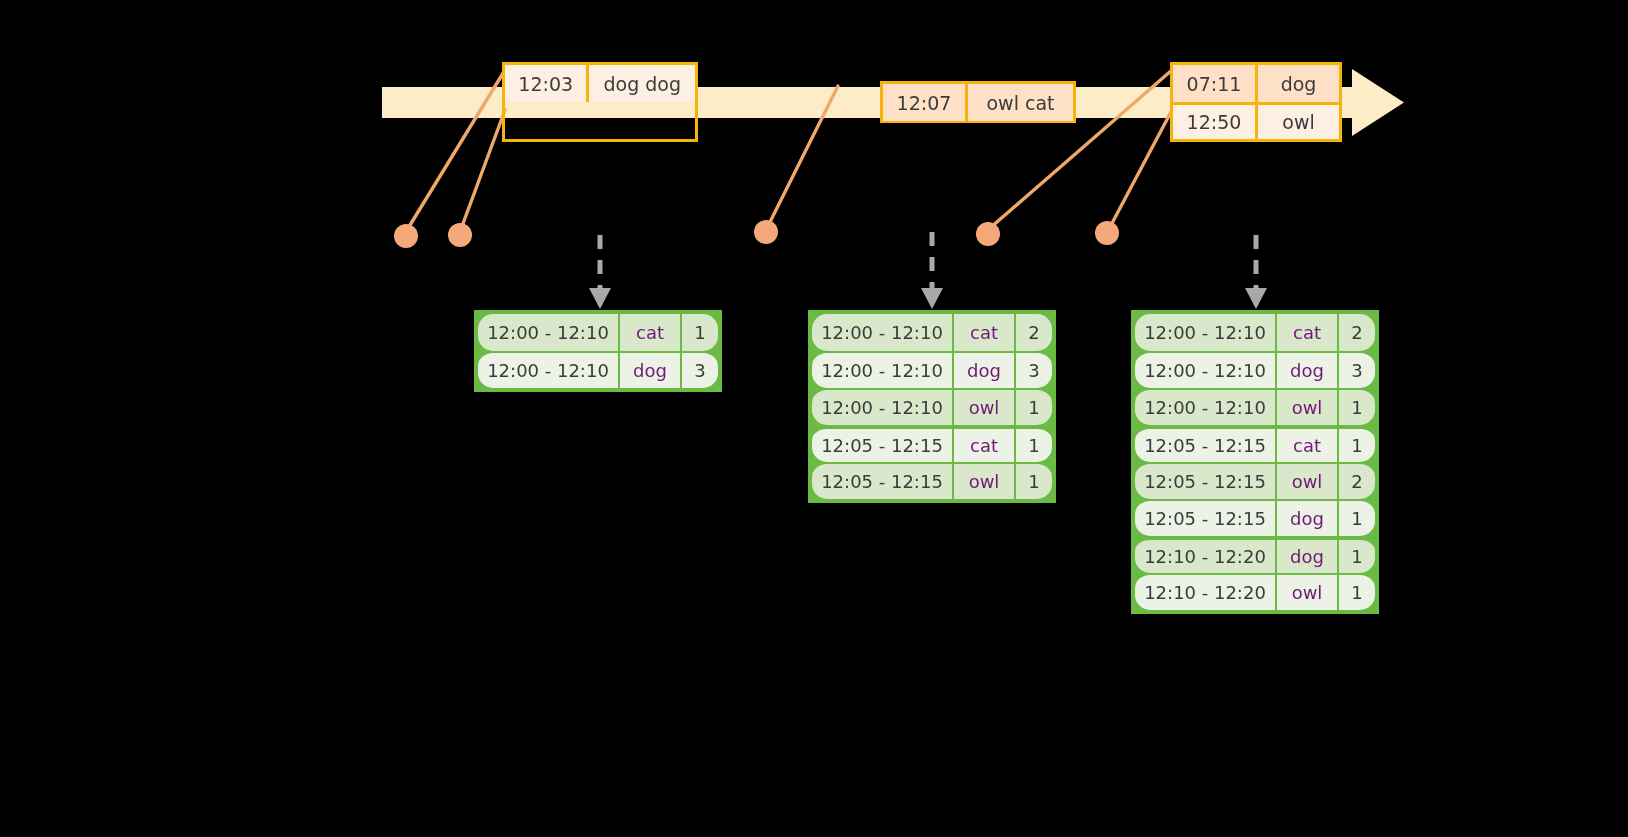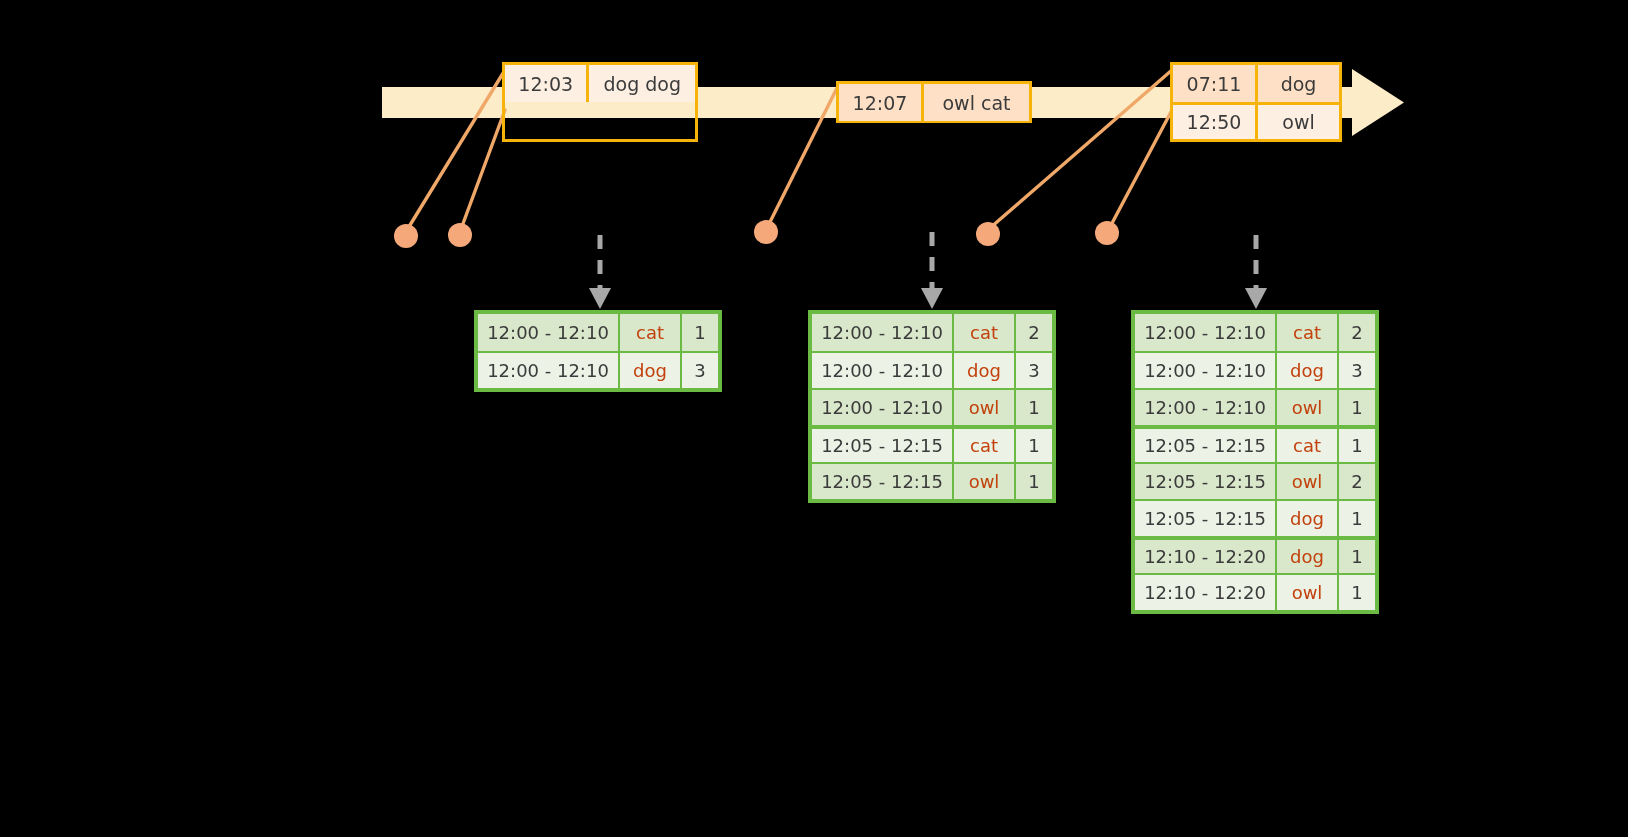--- a/index.html
+++ b/index.html
@@ -14,28 +14,28 @@
   .evt-row + .evt-row{border-top:3px solid #f6b40a;justify-content:center;}
   .evt-row.dark{background:#fde0c6;}
   .evt-row.light{background:#fdf0e3;}
   .evt-time{width:85px;display:flex;align-items:center;justify-content:center;
             font-size:19px;color:#3b3b3b;border-right:3px solid #f6b40a;box-sizing:border-box;}
   .evt-words{flex:1;display:flex;align-items:center;justify-content:center;
              font-size:19px;color:#3b3b3b;padding:0 14px;box-sizing:border-box;white-space:nowrap;}
 
   
   .res-table{position:absolute;border:4px solid #6aba44;box-sizing:border-box;background:#6aba44;}
-  .res-row{display:flex;height:37px;box-sizing:border-box;}
+  .res-row{display:flex;height:37px;box-sizing:border-box;border-radius:15px;}
   .res-row.dark{background:#d9e7cb;}
   .res-row.light{background:#ecf2e6;}
   .res-row + .res-row{border-top:2px solid #6aba44;}
   .res-row.sep{border-top:4px solid #6aba44;}
   .c-win{display:flex;align-items:center;justify-content:center;font-size:18px;color:#3b3b3b;
          border-right:2px solid #6aba44;box-sizing:border-box;white-space:nowrap;}
-  .c-word{display:flex;align-items:center;justify-content:center;font-size:18px;color:#c2410c;
+  .c-word{display:flex;align-items:center;justify-content:center;font-size:18px;color:#701a75;
           border-right:2px solid #6aba44;box-sizing:border-box;}
   .c-cnt{display:flex;align-items:center;justify-content:center;font-size:18px;color:#3b3b3b;
          box-sizing:border-box;}
 </style>
 </head>
 <body>
 
 <div id="stage">
 
   <svg class="layer" viewBox="0 0 1628 837">
@@ -76,21 +76,21 @@
     </g>
   </svg>
 
   <div class="evt-group" style="left:502px;top:62px;width:196px;height:80px;">
     <div class="evt-row light">
       <div class="evt-time">12:03</div>
       <div class="evt-words">dog dog</div>
     </div>
   </div>
 
-  <div class="evt-group" style="left:836px;top:81px;width:196px;height:42px;">
+  <div class="evt-group" style="left:880px;top:81px;width:196px;height:42px;">
     <div class="evt-row dark">
       <div class="evt-time">12:07</div>
       <div class="evt-words">owl cat</div>
     </div>
   </div>
 
   <div class="evt-group" style="left:1170px;top:62px;width:172px;height:80px;">
     <div class="evt-row dark">
       <div class="evt-time">07:11</div>
       <div class="evt-words">dog</div>

